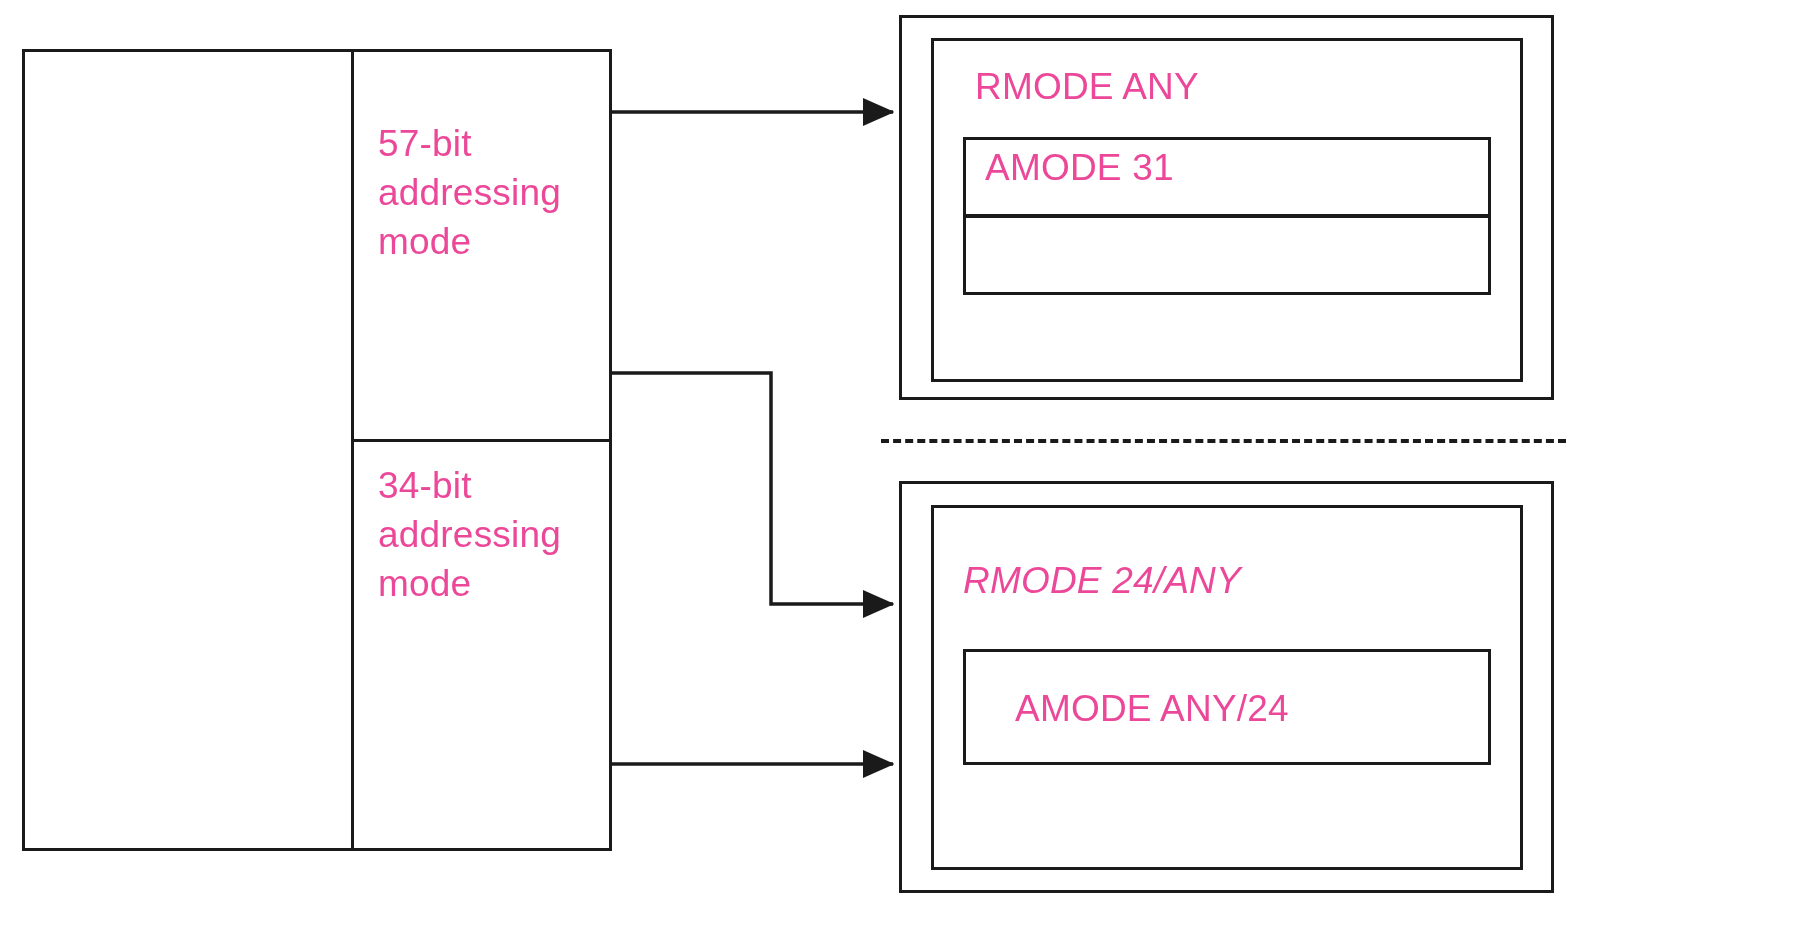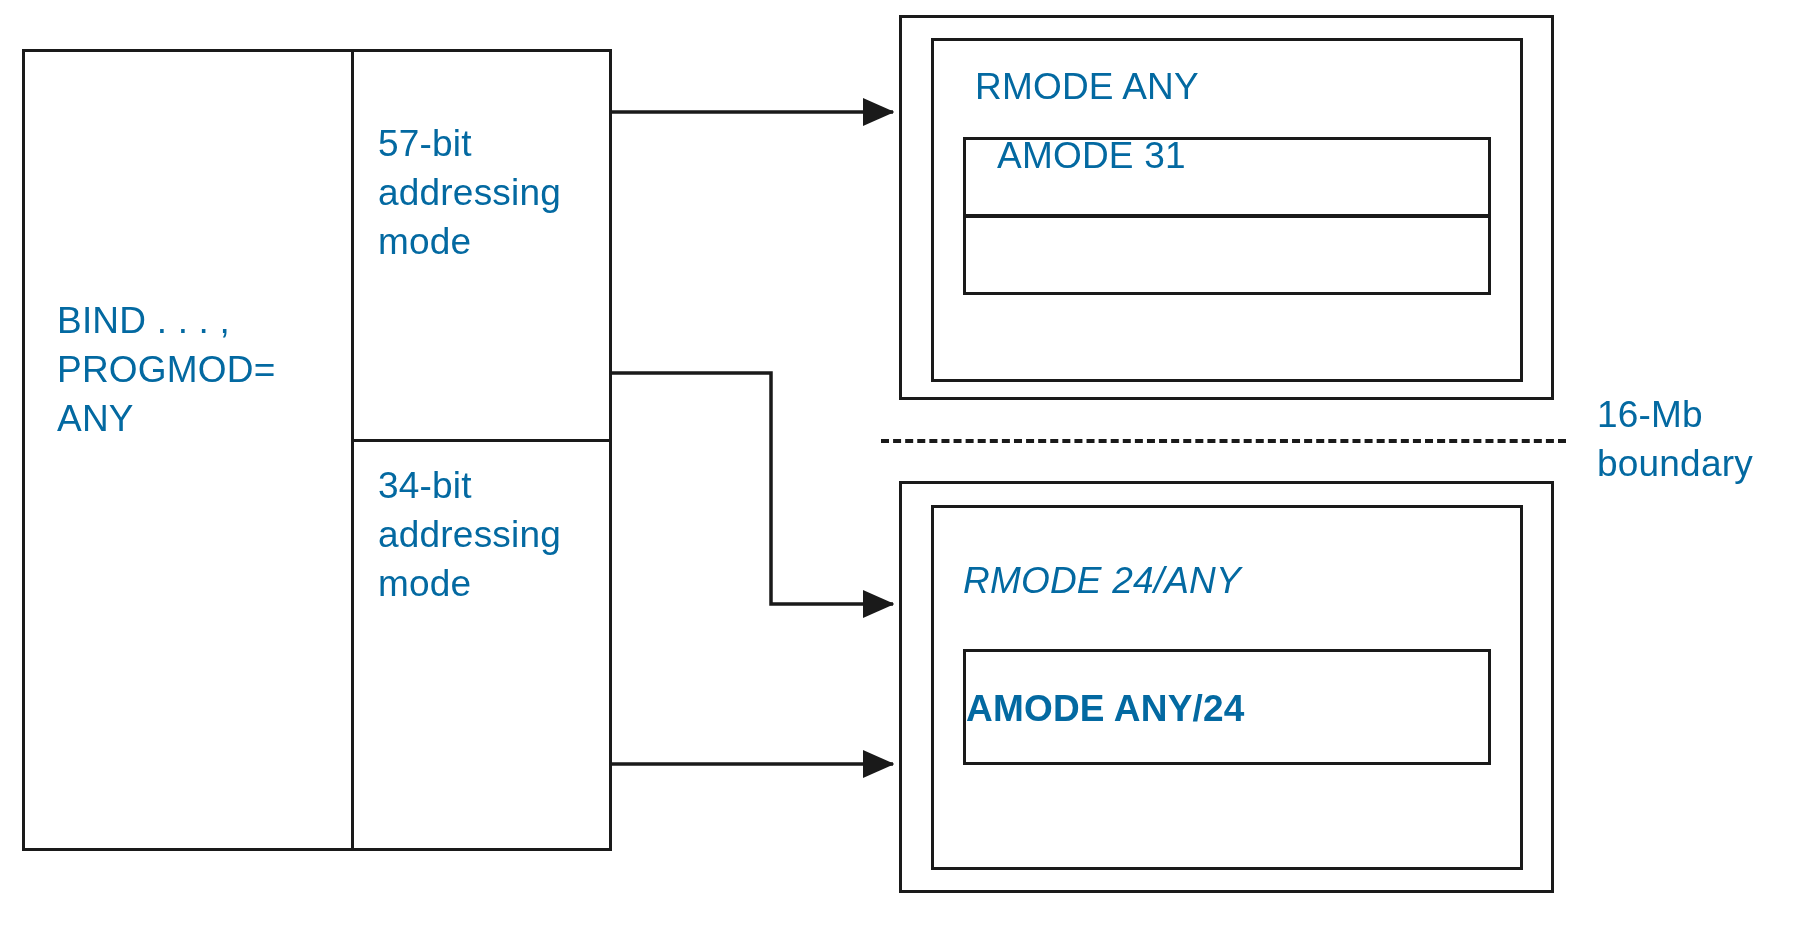--- a/index.html
+++ b/index.html
@@ -31,21 +31,21 @@
     position: absolute;
     height: 3px;
     background: #1a1a1a;
   }
   .label {
     position: absolute;
     font-size: 37px;
     line-height: 49px;
     letter-spacing: 0.2px;
     white-space: pre-line;
-    color: #0369a1;
+    color: #ec4899;
   }
   .dashed {
     position: absolute;
     height: 0;
     border-top: 4px dashed #1a1a1a;
   }
   svg.conn {
     position: absolute;
     left: 0;
     top: 0;
@@ -59,23 +59,20 @@
 <body>
 
 <div id="canvas">
 
   <div class="box" style="left:22px; top:49px; width:590px; height:802px;"></div>
 
   <div class="vline" style="left:351px; top:49px; height:802px;"></div>
 
   <div class="hline" style="left:351px; top:439px; width:261px;"></div>
 
-  <div class="label" style="left:57px; top:296px; width:290px;">BIND . . . ,
-PROGMOD=
-   ANY</div>
 
   <div class="label" style="left:378px; top:119px; width:230px;">57-bit
 addressing
 mode</div>
 
   <div class="label" style="left:378px; top:461px; width:230px;">34-bit
 addressing
 mode</div>
 
   <svg class="conn" viewBox="0 0 1798 934">
@@ -91,29 +88,27 @@
 
     <path d="M612,764 L893,764" stroke="#1a1a1a" stroke-width="3.5" fill="none" marker-end="url(#arrowhead)"></path>
   </svg>
 
   <div class="box" style="left:899px; top:15px; width:655px; height:385px;"></div>
   <div class="box" style="left:931px; top:38px; width:592px; height:344px;"></div>
 
   <div class="label" style="left:975px; top:62px;">RMODE ANY</div>
 
   <div class="box" style="left:963px; top:137px; width:528px; height:80px;"></div>
-  <div class="label" style="left:985px; top:131px;margin-left:12px;">AMODE 31</div>
+  <div class="label" style="left:985px; top:143px;">AMODE 31</div>
 
   <div class="box" style="left:963px; top:215px; width:528px; height:80px;"></div>
 
   <div class="dashed" style="left:881px; top:439px; width:685px;"></div>
-  <div class="label" style="left:1597px; top:390px; width:200px;">16-Mb
-boundary</div>
 
   <div class="box" style="left:899px; top:481px; width:655px; height:412px;"></div>
   <div class="box" style="left:931px; top:505px; width:592px; height:365px;"></div>
 
   <div class="label" style="left:963px; top:556px;font-style:italic;">RMODE 24/ANY</div>
 
   <div class="box" style="left:963px; top:649px; width:528px; height:116px;"></div>
-  <div class="label" style="left:966px; top:684px;font-weight:bold;">AMODE ANY/24</div>
+  <div class="label" style="left:1015px; top:684px;">AMODE ANY/24</div>
 
 </div>
 
 </body></html>

